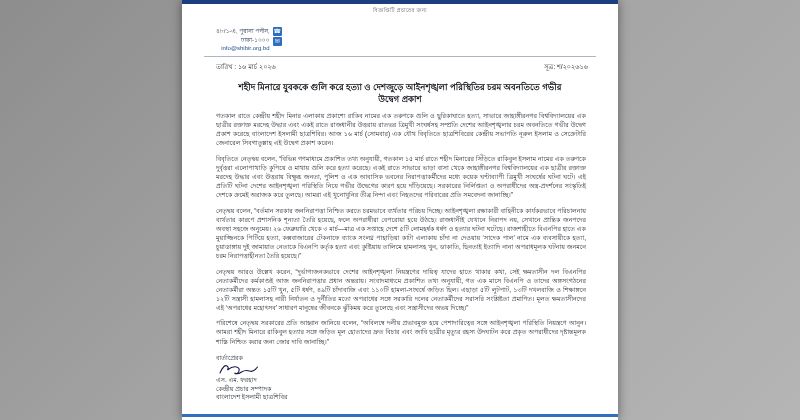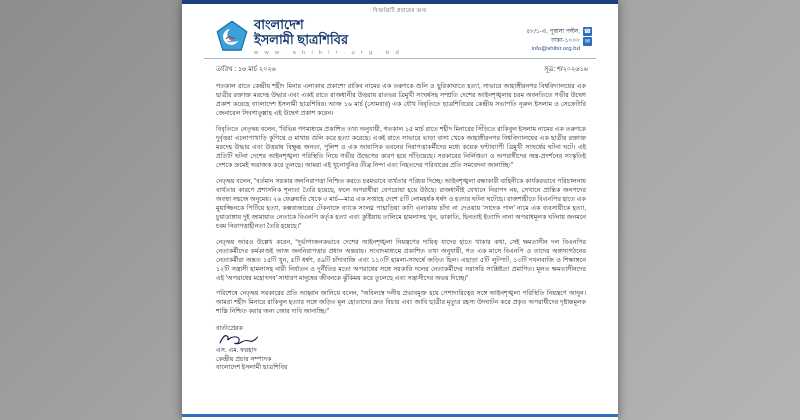--- a/index.html
+++ b/index.html
@@ -41,36 +41,20 @@
 </style>
 </head>
 <body>
 
 <div class="page">
   <div class="topbar"></div>
 
   <div class="dist-note">বিজ্ঞপ্তিটি প্রচারের জন্য</div>
 
   <div class="hdr">
-    <div class="brand">
-      <div class="logo">
-        <svg width="32" height="32" viewBox="0 0 40 40">
-          <polygon points="20,1.5 38.5,14.8 31.4,37.5 8.6,37.5 1.5,14.8" fill="#3da0d9" stroke="#1c6fae" stroke-width="1.6"></polygon>
-          <circle cx="19" cy="21" r="10.2" fill="#ffffff"></circle>
-          <circle cx="23.2" cy="18.2" r="9" fill="#3da0d9"></circle>
-          <path d="M12.5 23.5 q3.5 -4 7 -1.5 q2 1.5 4 0.5" fill="none" stroke="#c0272d" stroke-width="1.3"></path>
-          <path d="M14.5 26.5 q3 1.5 6.5 0.5" fill="none" stroke="#c0272d" stroke-width="0.9"></path>
-        </svg>
-      </div>
-      <div class="org">
-        <span class="org-name">বাংলাদেশ</span>
-        <span class="org-name">ইসলামী ছাত্রশিবির</span>
-        <span class="website">w w w . s h i b i r . o r g . b d</span>
-      </div>
-    </div>
 
     <div class="contact">
       <div class="contact-text">
         <div>৪৮/১-এ, পুরানা পল্টন,</div>
         <div>ঢাকা-১০০০</div>
         <div class="email">info@shibir.org.bd</div>
       </div>
       <div class="contact-icons">
         <div class="cicon">☎</div>
         <div class="cicon">✉</div>
@@ -78,20 +62,21 @@
     </div>
   </div>
 
   <hr class="hdr-rule">
 
   <div class="meta-row">
     <span>তারিখ : ১৬ মার্চ ২০২৬</span>
     <span>সূত্র: শ/২০২৬১৬</span>
   </div>
 
+  <div class="title">শহীদ মিনারে যুবককে গুলি করে হত্যা ও দেশজুড়ে আইনশৃঙ্খলা পরিস্থিতির চরম অবনতিতে গভীর উদ্বেগ প্রকাশ</div>
 
   <div class="bodytext">
     <p>গতকাল রাতে কেন্দ্রীয় শহীদ মিনার এলাকায় প্রকাশ্যে রাকিব নামের এক তরুণকে গুলি ও ছুরিকাঘাতে হত্যা, সাভারে জাহাঙ্গীরনগর বিশ্ববিদ্যালয়ের এক ছাত্রীর রক্তাক্ত মরদেহ উদ্ধার এবং একই রাতে রাজধানীর উত্তরায় রাতভর ত্রিমুখী সংঘর্ষসহ সম্প্রতি দেশের আইনশৃঙ্খলার চরম অবনতিতে গভীর উদ্বেগ প্রকাশ করেছে বাংলাদেশ ইসলামী ছাত্রশিবির। আজ ১৬ মার্চ (সোমবার) এক যৌথ বিবৃতিতে ছাত্রশিবিরের কেন্দ্রীয় সভাপতি নূরুল ইসলাম ও সেক্রেটারি জেনারেল সিবগাতুল্লাহ এই উদ্বেগ প্রকাশ করেন।</p>
     <p>বিবৃতিতে নেতৃদ্বয় বলেন, “বিভিন্ন গণমাধ্যমে প্রকাশিত তথ্য অনুযায়ী, গতকাল ১৫ মার্চ রাতে শহীদ মিনারের সিঁড়িতে রাকিবুল ইসলাম নামের এক তরুণকে দুর্বৃত্তরা এলোপাথাড়ি কুপিয়ে ও মাথায় গুলি করে হত্যা করেছে। একই রাতে সাভারে ভাড়া বাসা থেকে জাহাঙ্গীরনগর বিশ্ববিদ্যালয়ের এক ছাত্রীর রক্তাক্ত মরদেহ উদ্ধার এবং উত্তরায় বিক্ষুব্ধ জনতা, পুলিশ ও এক আবাসিক ভবনের নিরাপত্তাকর্মীদের মধ্যে কয়েক ঘণ্টাব্যাপী ত্রিমুখী সংঘর্ষের ঘটনা ঘটে। এই প্রতিটি ঘটনা দেশের আইনশৃঙ্খলা পরিস্থিতি নিয়ে গভীর উদ্বেগের কারণ হয়ে দাঁড়িয়েছে। সরকারের নির্লিপ্ততা ও অপরাধীদের অস্ত্র-প্রদর্শনের সংস্কৃতিই দেশকে ক্রমেই অরাজক করে তুলছে। আমরা এই খুনোখুনির তীব্র নিন্দা এবং নিহতদের পরিবারের প্রতি সমবেদনা জানাচ্ছি।”</p>
     <p>নেতৃদ্বয় বলেন, “বর্তমান সরকার জননিরাপত্তা নিশ্চিত করতে চরমভাবে ব্যর্থতার পরিচয় দিচ্ছে। আইনশৃঙ্খলা রক্ষাকারী বাহিনীকে কার্যকরভাবে পরিচালনায় ব্যর্থতার কারণে প্রশাসনিক শূন্যতা তৈরি হয়েছে, ফলে অপরাধীরা বেপরোয়া হয়ে উঠছে। রাজধানীই যেখানে নিরাপদ নয়, সেখানে প্রান্তিক জনপদের অবস্থা সহজে অনুমেয়। ২৬ ফেব্রুয়ারি থেকে ৩ মার্চ—মাত্র এক সপ্তাহে দেশে ৫টি লোমহর্ষক ধর্ষণ ও হত্যার ঘটনা ঘটেছে। রাজশাহীতে বিএনপির হাতে এক মুয়াজ্জিনকে পিটিয়ে হত্যা, কক্সবাজারের টেকনাফে ব্যাংক সংলগ্ন পাহাড়িয়া কাটা এলাকায় চাঁদা না দেওয়ায় ‘সাদেক পাল’ নামে এক ব্যবসায়ীকে হত্যা, চুয়াডাঙ্গায় দুই জামায়াত নেতাকে বিএনপি কর্তৃক হত্যা এবং কুষ্টিয়ায় তালিমে হামলাসহ খুন, ডাকাতি, ছিনতাই ইত্যাদি নানা অপরাধমূলক ঘটনায় জনমনে চরম নিরাপত্তাহীনতা তৈরি হয়েছে।”</p>
     <p>নেতৃদ্বয় আরও উল্লেখ করেন, “দুর্ভাগ্যজনকভাবে দেশের আইনশৃঙ্খলা নিয়ন্ত্রণের দায়িত্ব যাদের হাতে থাকার কথা, সেই ক্ষমতাসীন দল বিএনপির নেতাকর্মীদের কর্মকাণ্ডই আজ জননিরাপত্তার প্রধান অন্তরায়। সংবাদমাধ্যমে প্রকাশিত তথ্য অনুযায়ী, গত এক মাসে বিএনপি ও তাদের অঙ্গসংগঠনের নেতাকর্মীরা অন্তত ১৫টি খুন, ৫টি ধর্ষণ, ৪৯টি চাঁদাবাজি এবং ১১০টি হামলা-সংঘর্ষে জড়িত ছিল। এছাড়া ৫টি লুটপাট, ১৩টি দখলবাজি ও শিক্ষাঙ্গনে ১২টি সন্ত্রাসী হামলাসহ নারী নির্যাতন ও দুর্নীতির মতো অপরাধের সঙ্গে সরকারি দলের নেতাকর্মীদের সরাসরি সংশ্লিষ্টতা প্রমাণিত। মূলত ক্ষমতাসীনদের এই ‘অপরাধের মহোৎসব’ সাধারণ মানুষের জীবনকে ঝুঁকিময় করে তুলেছে এবং সন্ত্রাসীদের অভয় দিচ্ছে।”</p>
     <p>পরিশেষে নেতৃদ্বয় সরকারের প্রতি আহ্বান জানিয়ে বলেন, “অবিলম্বে দলীয় প্রভাবমুক্ত হয়ে পেশাদারিত্বের সঙ্গে আইনশৃঙ্খলা পরিস্থিতি নিয়ন্ত্রণে আনুন। আমরা শহীদ মিনারে রাকিবুল হত্যার সঙ্গে জড়িত মূল হোতাদের দ্রুত বিচার এবং জাবি ছাত্রীর মৃত্যুর রহস্য উদঘাটন করে প্রকৃত অপরাধীদের দৃষ্টান্তমূলক শাস্তি নিশ্চিত করার জন্য জোর দাবি জানাচ্ছি।”</p>
   </div>
 
   <div class="sigblock">

